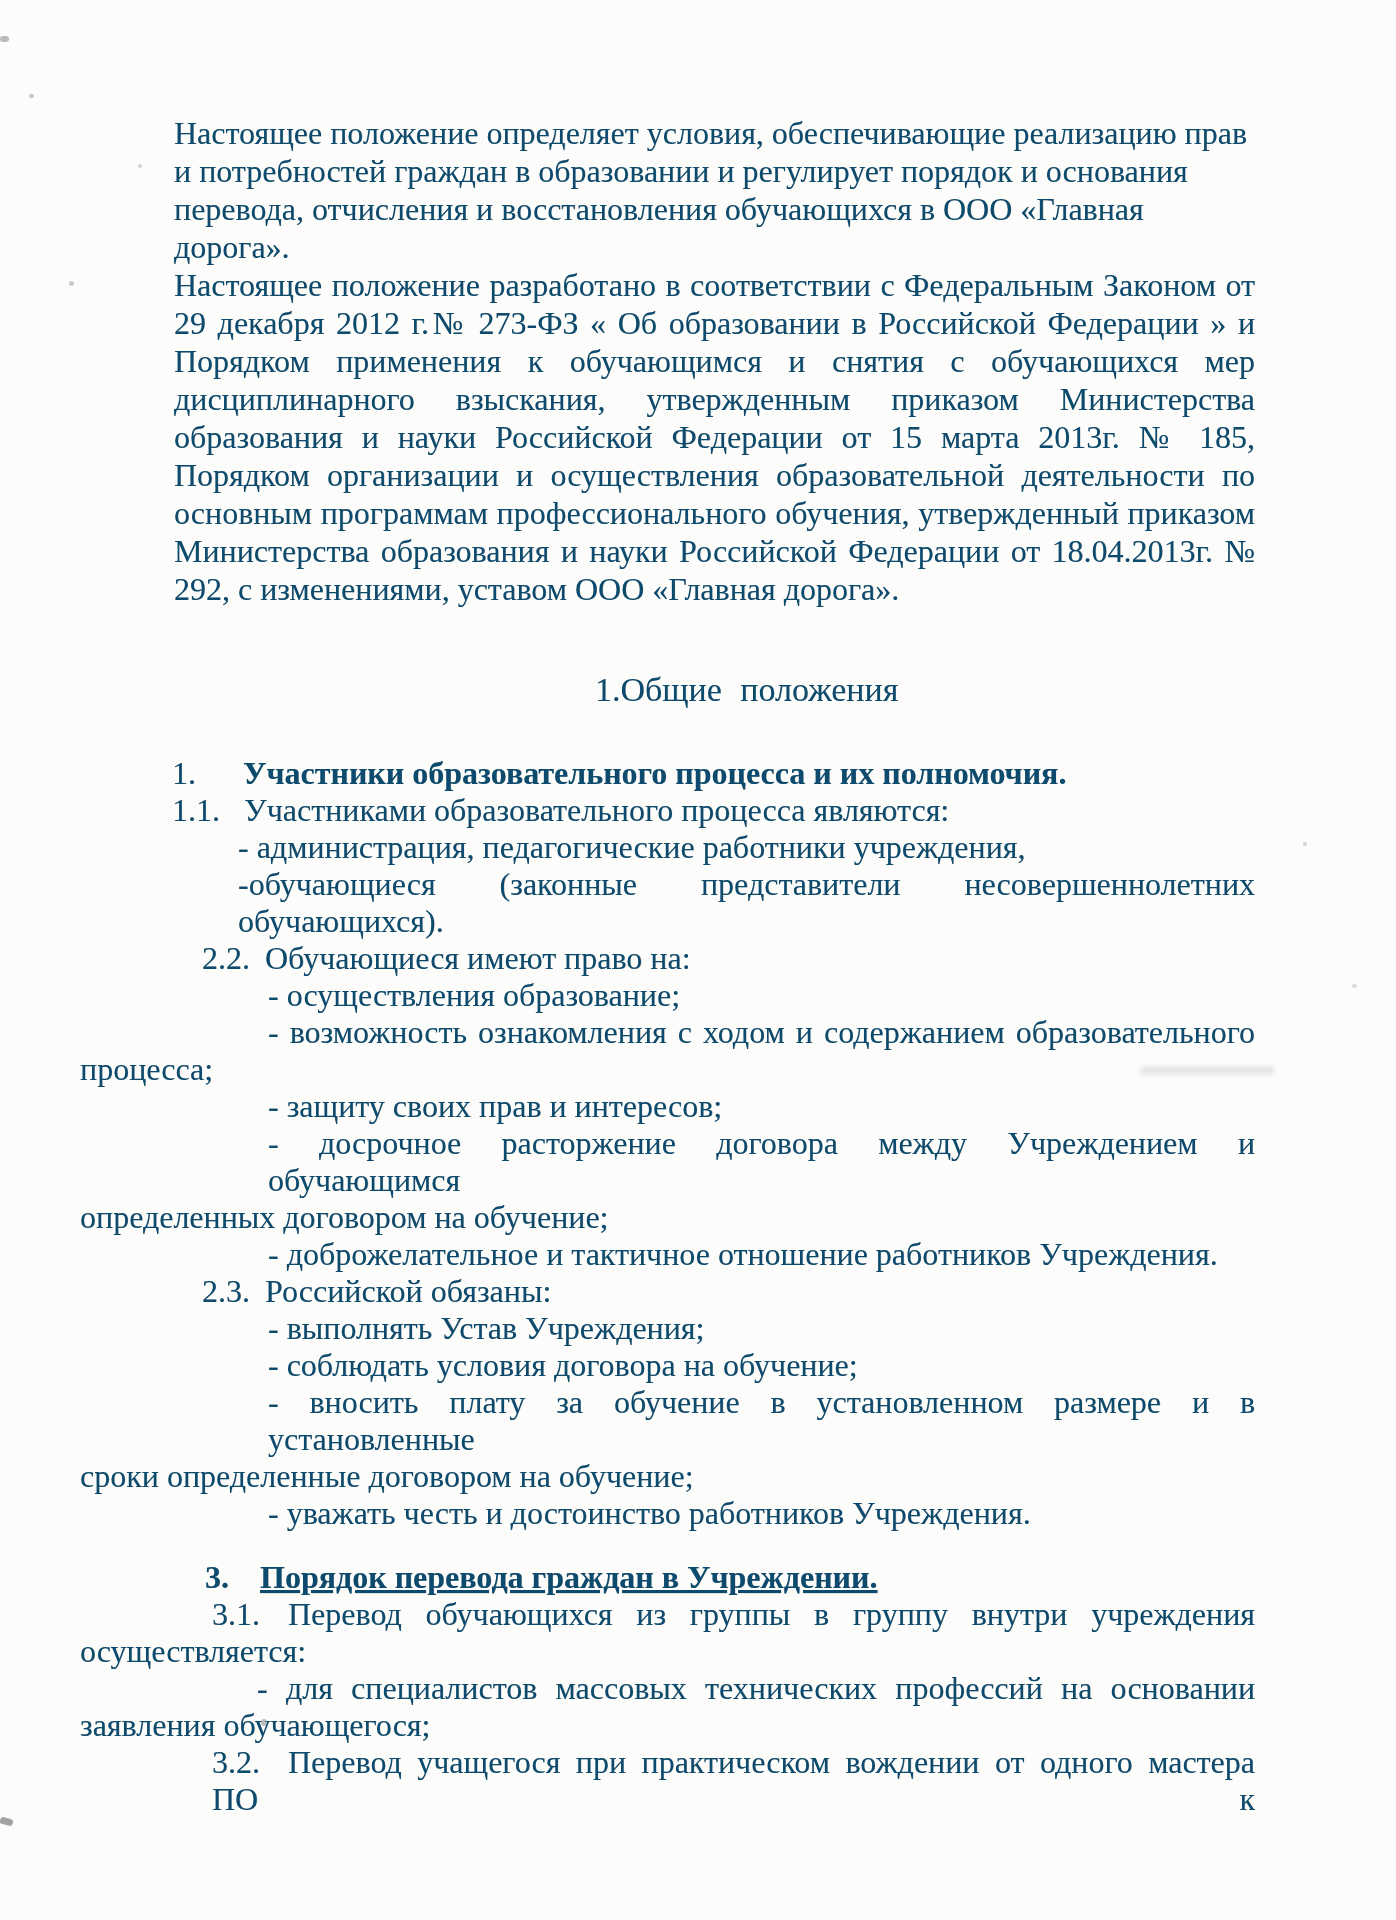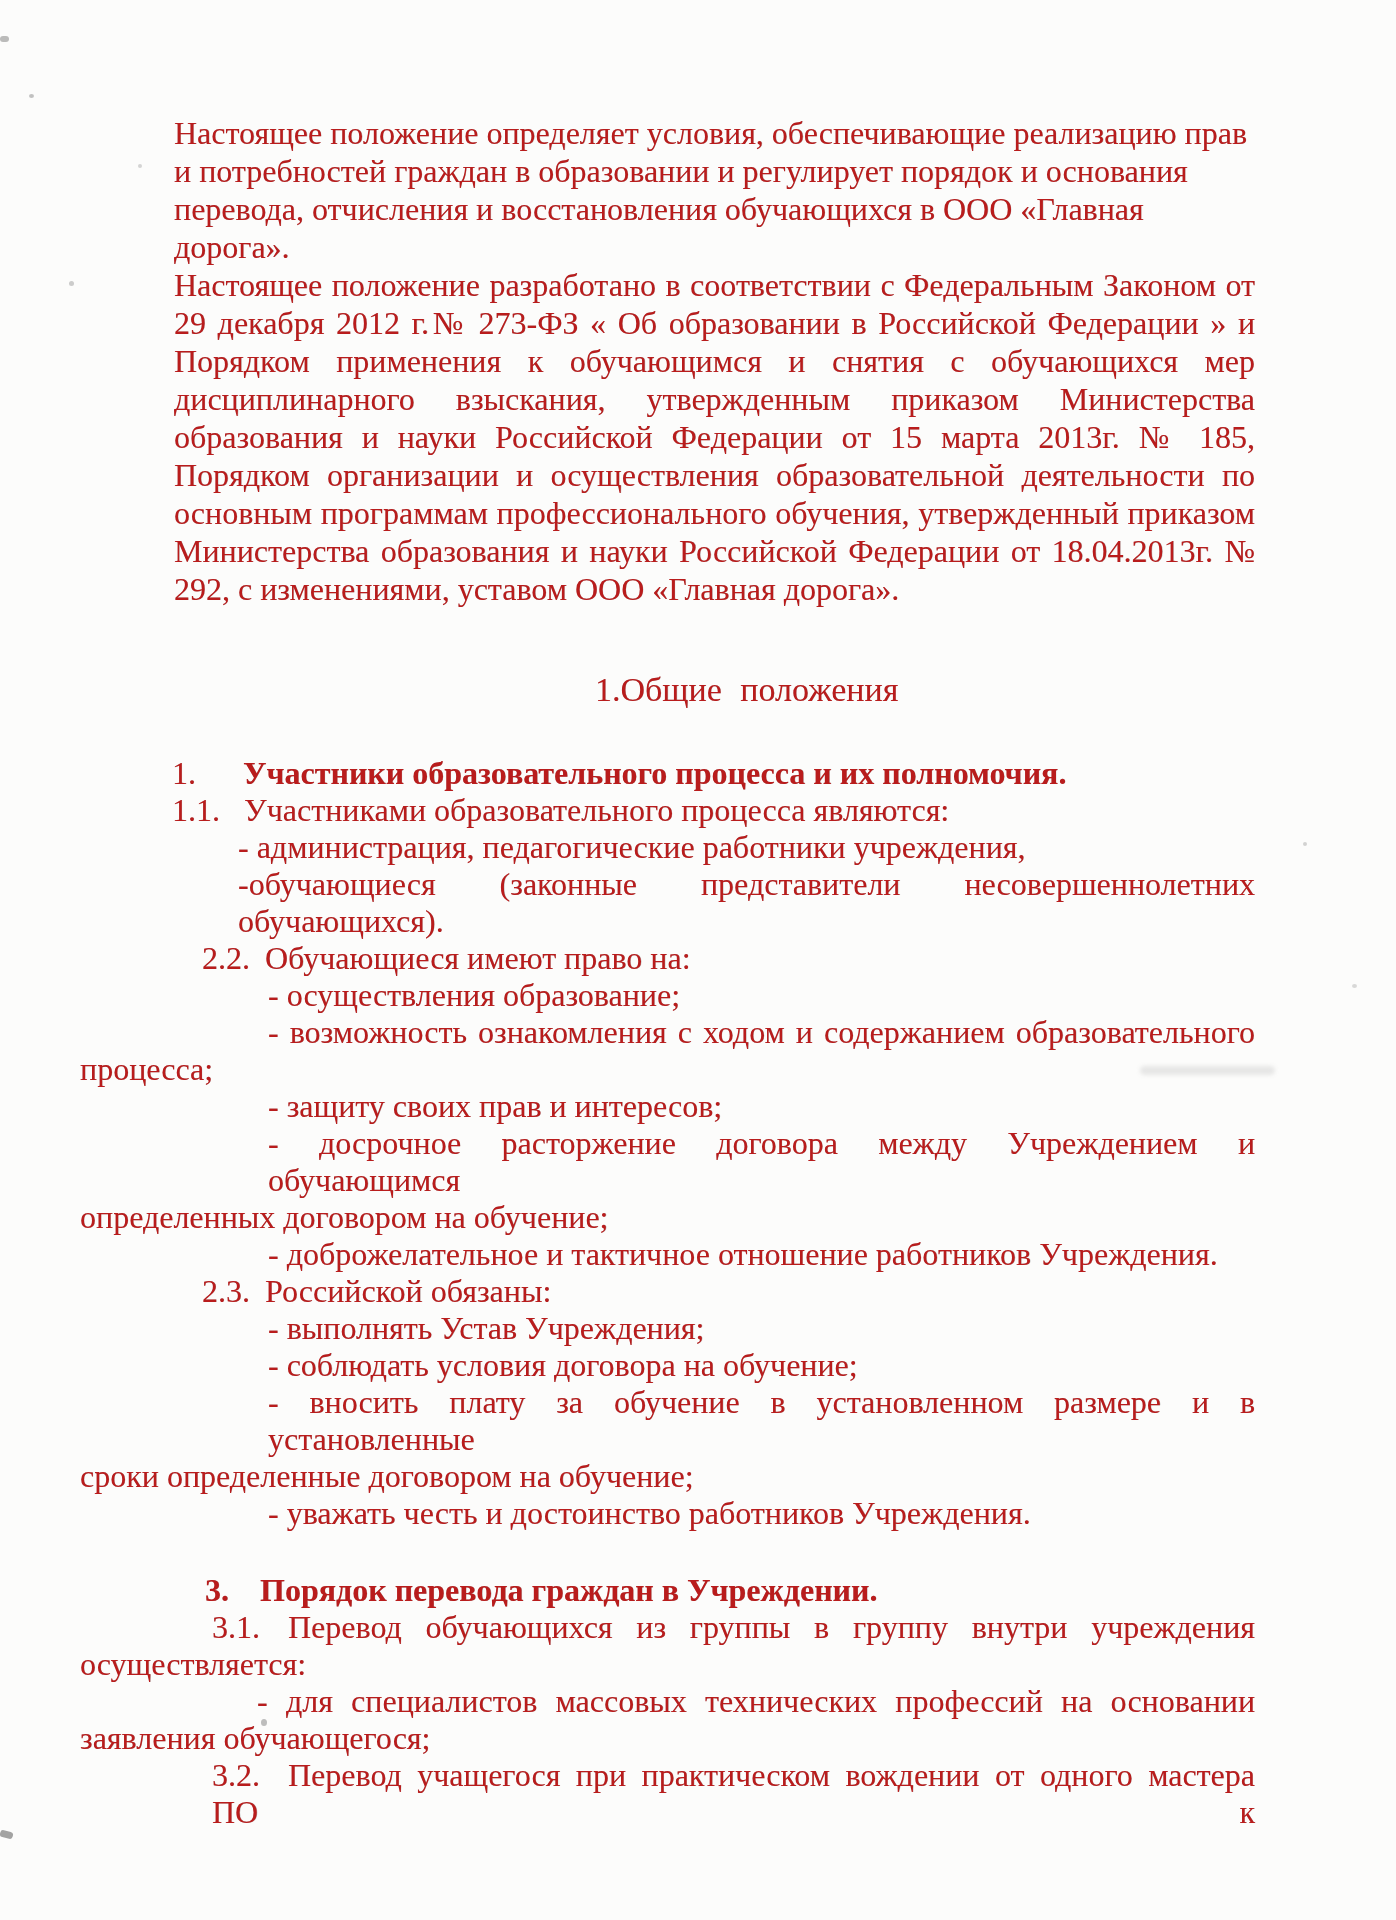--- a/index.html
+++ b/index.html
@@ -3,21 +3,21 @@
 <meta charset="utf-8">
 <style>
   html,body { margin:0; padding:0; background:#d9d9d9; }
   .page {
     position:relative;
     width:1396px; height:1920px;
     margin:0 auto;
     background:#fcfcfb;
     overflow:hidden;
     font-family:"Liberation Serif","DejaVu Serif",serif;
-    color:#b91c1c;
+    color:#0c4a6e;
     text-shadow:0.3px 0.4px 0.6px rgba(40,40,40,0.30);
   }
   .doc { padding-top:114px; }
   .ln {
     font-size:32px;
     line-height:38px;
     margin-right:141px;
     margin-left:140px;
   }
   .sec .ln { line-height:37px; }
@@ -27,21 +27,21 @@
   .ml140{margin-left:80px} .ml174{margin-left:174px} .ml238{margin-left:238px}
   .ml268{margin-left:268px} .ml257{margin-left:257px} .ml172{margin-left:172px}
   .ml202{margin-left:202px} .ml205{margin-left:205px} .ml212{margin-left:212px}
   .num { display:inline-block; }
   .n1{width:71px} .n2{width:72px} .n3{width:63px} .n4{width:55px} .n5{width:76px}
   .h1 {
     font-size:34px; line-height:44px; font-weight:normal;
     margin:60px 141px 43px 595px;
     word-spacing:10px; white-space:nowrap;
   }
-  .h3gap { margin-top:40px; }
+  .h3gap { margin-top:27px;text-decoration:underline; }
   
   .speck { position:absolute; border-radius:50%; pointer-events:none; }
   .sp1 { left:0;   top:6;    width:13px; height:7px; background:#4a4a4a; opacity:.5; border-radius:3px; transform:rotate(14deg); }
   .sp2 { left:0;   top:36px; width:9px;  height:6px; background:#5a5a5a; opacity:.4; border-radius:3px; }
   .sp3 { left:29px; top:94px;  width:5px; height:4px; background:#8f8f8f; opacity:.55; }
   .sp4 { left:69px; top:281px; width:5px; height:5px; background:#9b9b9b; opacity:.5; }
   .sp5 { left:138px; top:164px; width:4px; height:4px; background:#a5a5a5; opacity:.45; }
   .sp6 { left:261px; top:1719px; width:6px; height:7px; background:#7d7d7d; opacity:.5; }
   .sp7 { left:1140px; top:1066px; width:135px; height:9px; background:#9a9a9a; opacity:.22; border-radius:5px; filter:blur(2px); }
   .sp8 { left:1303px; top:842px; width:4px; height:4px; background:#949494; opacity:.4; }

